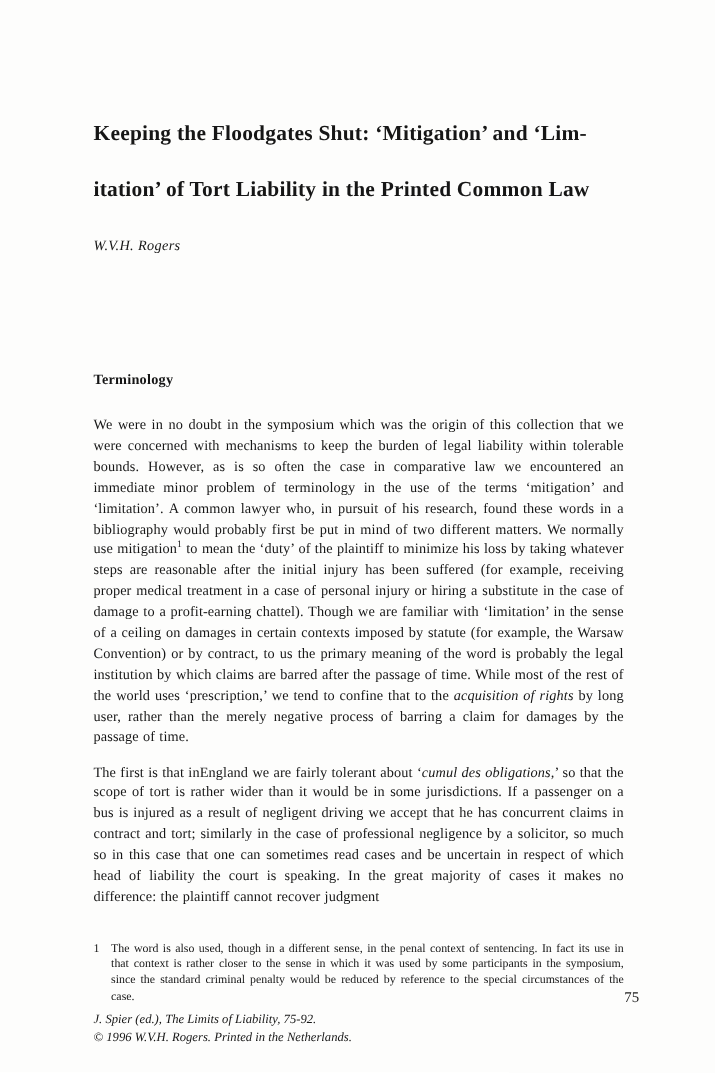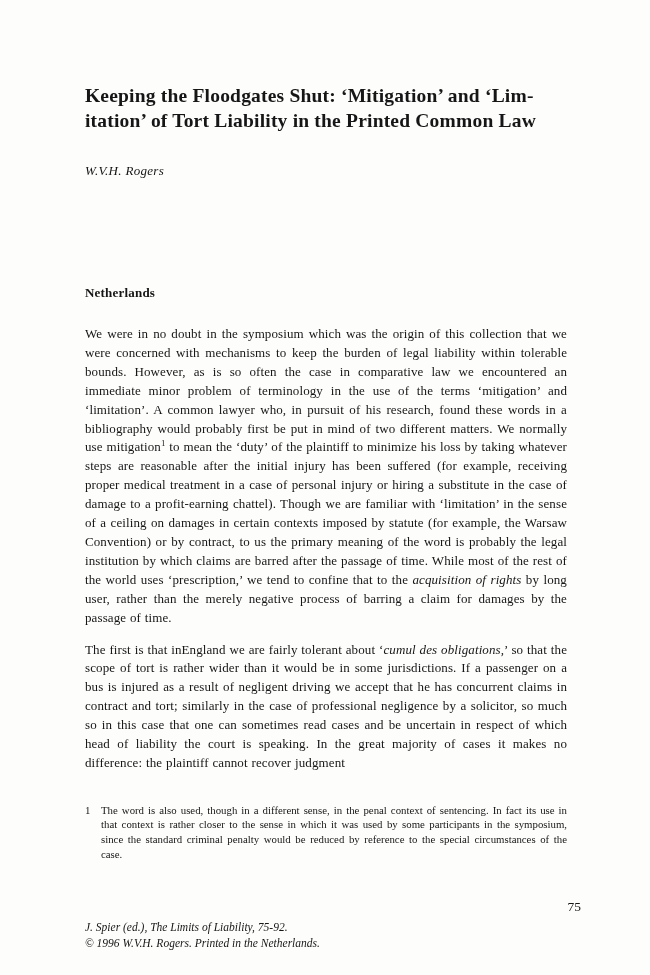--- a/index.html
+++ b/index.html
@@ -24,21 +24,21 @@
     left: 85px;
     right: 83px;
   }
   .title {
     margin: 0;
     font-size: 19.5px;
     font-weight: 700;
     line-height: 24.5px;
     letter-spacing: 0.2px;
   }
-  .title-line { display: block; }
+  .title-line { display: block; margin-top: 26px; }
   .author {
     margin-top: 30px;
     font-size: 13px;
     font-style: italic;
     letter-spacing: 0.3px;
   }
   .section-heading {
     margin: 106px 0 0 0;
     font-size: 13px;
     font-weight: 700;
@@ -92,21 +92,21 @@
 <div class="page">
   <div class="content">
 
     <h1 class="title">
       <span class="title-line">Keeping the Floodgates Shut: ‘Mitigation’ and ‘Lim-</span>
       <span class="title-line">itation’ of Tort Liability in the Printed Common Law</span>
     </h1>
 
     <div class="author">W.V.H. Rogers</div>
 
-    <h2 class="section-heading">Netherlands</h2>
+    <h2 class="section-heading">Terminology</h2>
 
     <p class="para"><span>We were in no doubt in the symposium which was the origin of this collection that we were concerned with mechanisms to keep the burden of legal liability within tolerable bounds. However, as is so often the case in comparative law we encountered an immediate minor problem of terminology in the use of the terms ‘mitigation’ and ‘limitation’. A common lawyer who, in pursuit of his research, found these words in a bibliography would probably first be put in mind of two different matters. We normally use mitigation</span><sup>1</sup><span> to mean the ‘duty’ of the plaintiff to minimize his loss by taking whatever steps are reasonable after the initial injury has been suffered (for example, receiving proper medical treatment in a case of personal injury or hiring a substitute in the case of damage to a profit-earning chattel). Though we are familiar with ‘limitation’ in the sense of a ceiling on damages in certain contexts imposed by statute (for example, the Warsaw Convention) or by contract, to us the primary meaning of the word is probably the legal institution by which claims are barred after the passage of time. While most of the rest of the world uses ‘prescription,’ we tend to confine that to the </span><span class="i">acquisition of rights</span><span> by long user, rather than the merely negative process of barring a claim for damages by the passage of time.</span></p>
 
 
     <p class="para"><span>The first is that inEngland we are fairly tolerant about ‘</span><span class="i">cumul des obligations,</span><span>’ so that the scope of tort is rather wider than it would be in some jurisdictions. If a passenger on a bus is injured as a result of negligent driving we accept that he has concurrent claims in contract and tort; similarly in the case of professional negligence by a solicitor, so much so in this case that one can sometimes read cases and be uncertain in respect of which head of liability the court is speaking. In the great majority of cases it makes no difference: the plaintiff cannot recover judgment</span></p>
 
     <div class="footnote">
       <span class="fn-num">1</span>
       <span class="fn-text">The word is also used, though in a different sense, in the penal context of sentencing. In fact its use in that context is rather closer to the sense in which it was used by some participants in the symposium, since the standard criminal penalty would be reduced by reference to the special circumstances of the case.</span>
     </div>

